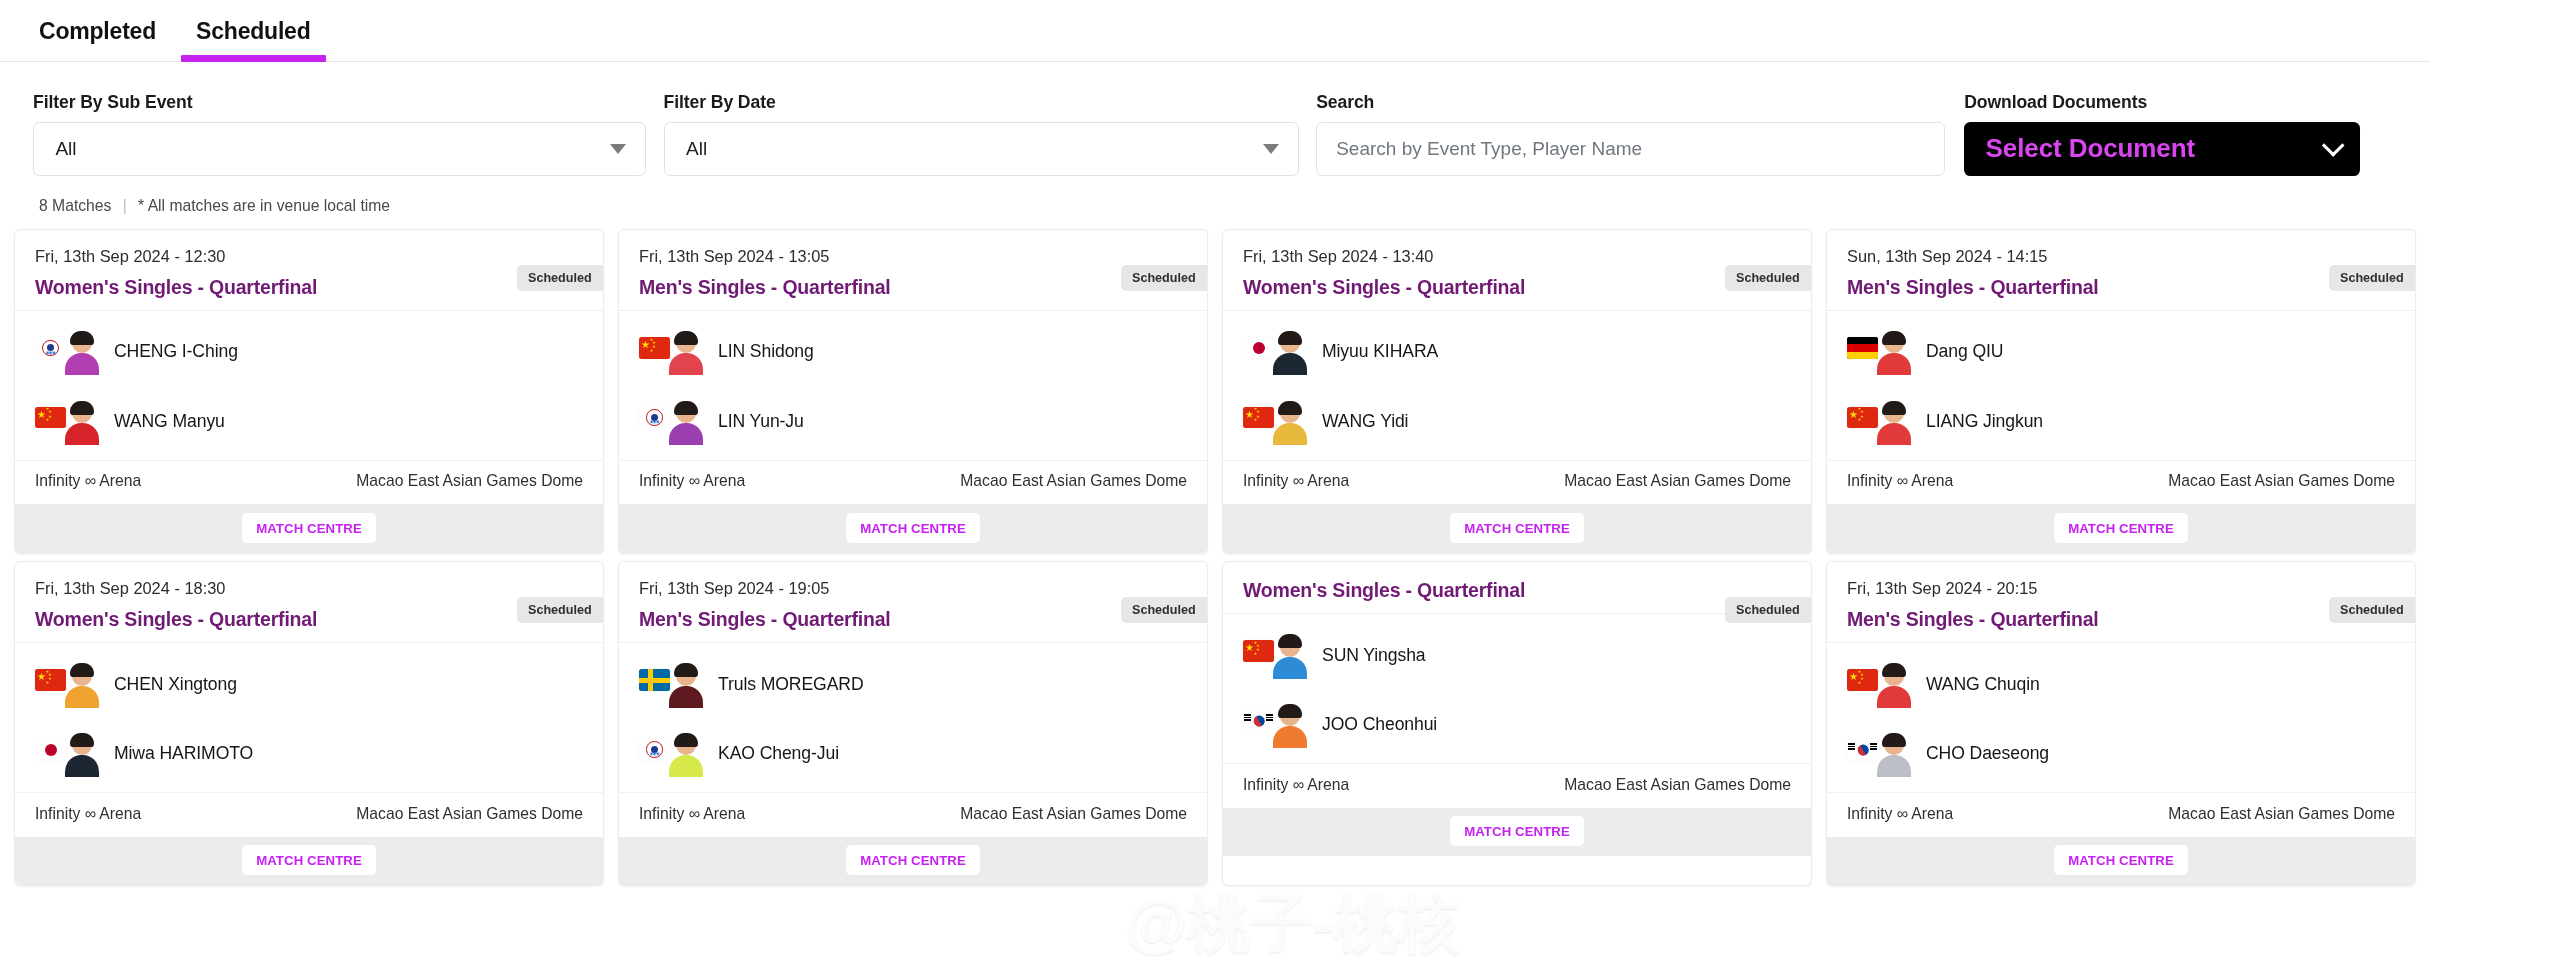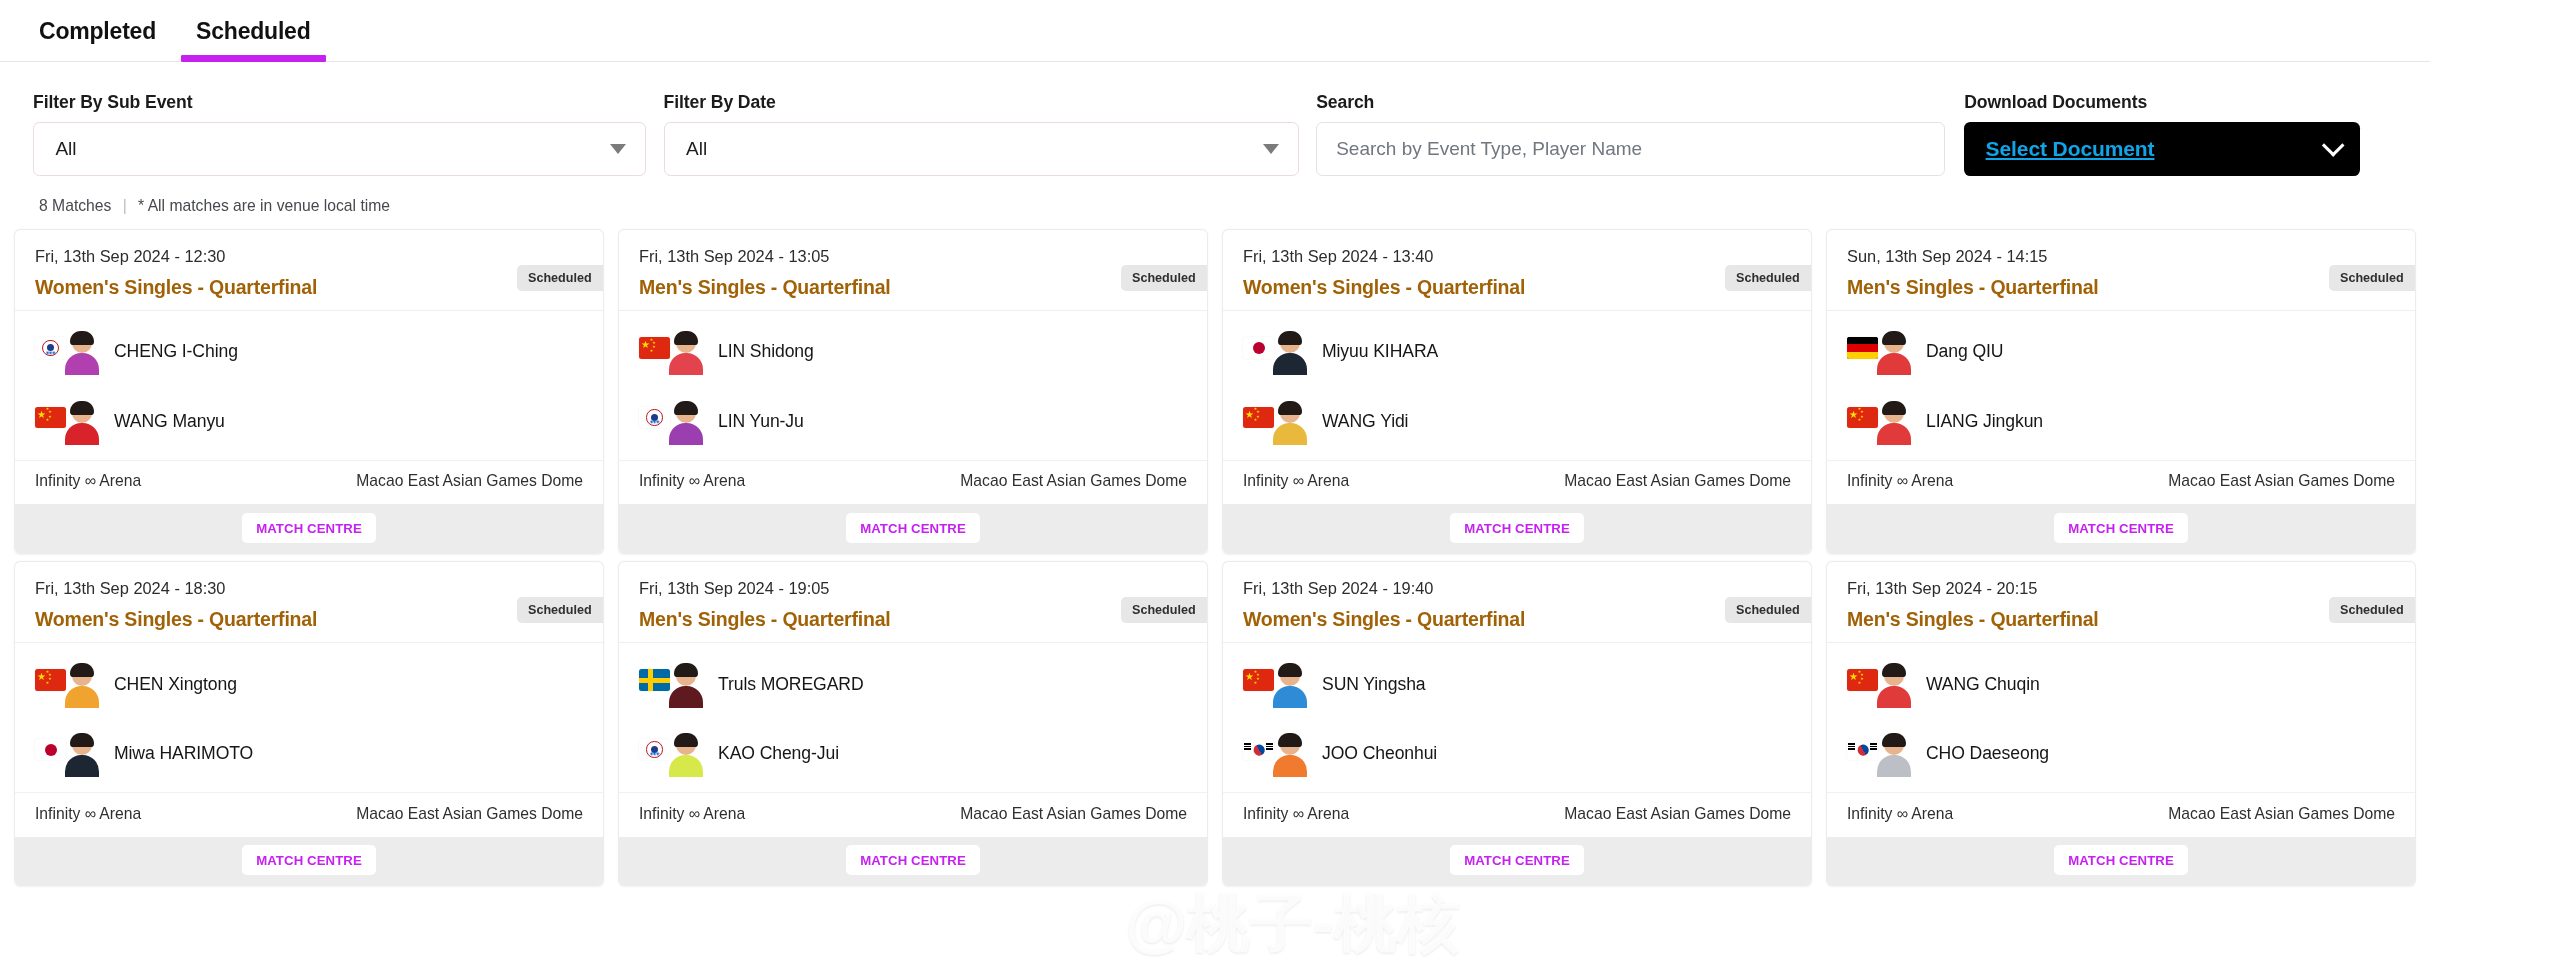--- a/index.html
+++ b/index.html
@@ -95,21 +95,21 @@
   }
   .search-box input::placeholder { color:#70777f; }
   .dl-btn {
     height: 54px;
     background: #000;
     border-radius: 6.3px;
     display: flex; align-items: center; justify-content: space-between;
     padding: 0 19px 0 21.4px;
     cursor: pointer;
   }
-  .dl-btn .val { color:#0ea5e9; font-size: 21px; font-weight: bold; letter-spacing:-0.1px;text-decoration:underline;}
+  .dl-btn .val { color:#d946ef; font-size: 26px; font-weight: bold; letter-spacing:-0.1px;}
   .chev {
     width: 16.4px; height: 16.4px;
     border-right: 3.8px solid #fff;
     border-bottom: 3.8px solid #fff;
     transform: rotate(45deg) translate(-2.5px,-2.5px);
   }
 
   
   .meta {
     padding: 21.4px 0 0 39px;
@@ -131,21 +131,21 @@
     background: #fff;
     border: 1.3px solid #ececec;
     border-radius: 6.3px;
     overflow: hidden;
     position: relative;
     box-shadow: 0 0.6px 1.9px rgba(0,0,0,.06);
   }
   .card-head { padding: 16.4px 20px 11.3px 20px; position: relative; }
   .card-date { font-size: 16.4px; color: #2c2c2c; margin-bottom: 10px; }
   .card-title {
-    font-size: 19.5px; font-weight: bold; color: #a16207;
+    font-size: 19.5px; font-weight: bold; color: #701a75;
     letter-spacing: -0.2px;
   }
   .badge {
     position: absolute;
     right: 0; top: 35px;
     background: #e7e7e7;
     color: #2f2f2f;
     font-size: 12.6px;
     font-weight: bold;
     padding: 5.7px 11.3px 5.7px 11.3px;
@@ -635,21 +635,20 @@
         <div class="venue">
           <span>Infinity ∞ Arena</span>
           <span>Macao East Asian Games Dome</span>
         </div>
         <div class="card-foot">
           <button class="mc-btn">MATCH CENTRE</button>
         </div>
       </div>
       <div class="card">
         <div class="card-head">
-          <div class="card-date">Fri, 13th Sep 2024 - 19:40</div>
           <div class="card-title">Women's Singles - Quarterfinal</div>
           <div class="badge">Scheduled</div>
         </div>
         <div class="players">
           <div class="player-row">
             <span class="flag-photo">
               <span class="flag flag-cn">
                 <span class="s0">★</span>
                 <span class="s1">★</span>
                 <span class="s2">★</span>

